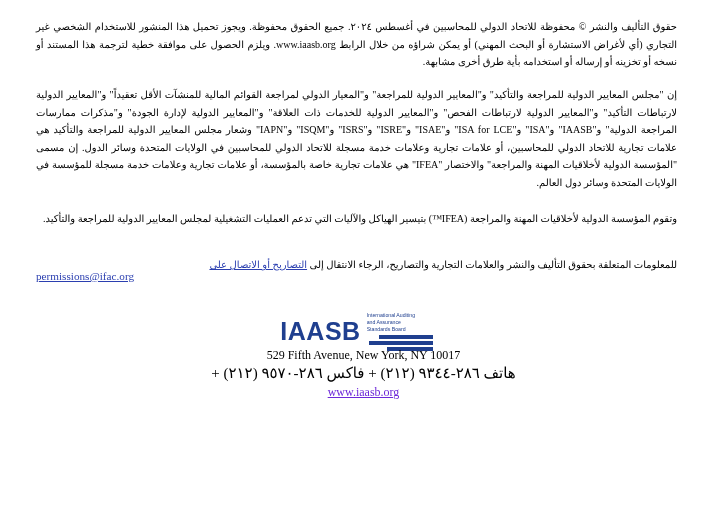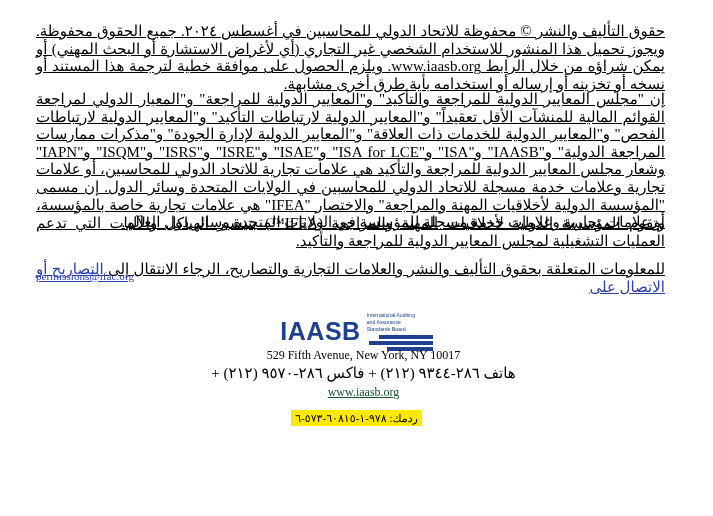--- a/index.html
+++ b/index.html
@@ -15,29 +15,28 @@
     color: #000000;
     overflow: hidden;
   }
   .page {
     position: absolute;
     inset: 0;
     padding: 0;
   }
   .body-text {
     position: absolute;
-    right: 48px;
+    right: 36px;
     left: 36px;
     text-align: justify;
     text-align-last: right;
     direction: rtl;
-    font-size: 15px;
+    font-size: 10px;
     line-height: 17.6px;
     letter-spacing: 0;
-    text-decoration: underline;
   }
   #para-copyright { top: 8px; }
   #para-iaasb-trademarks { top: 76px; }
   #para-ifea { top: 200px; }
   #para-permissions { top: 246px; }
 
   .link {
     color: #2b3fb0;
     text-decoration: underline;
   }
@@ -109,21 +108,21 @@
     left: 0;
     right: 0;
     text-align: center;
     font-size: 12px;
     line-height: 18px;
     padding-left: 14px;
   }
   .addr-line { direction: ltr; }
   .phone-line { direction: rtl; font-size: 15px; }
   .url-line { margin-top: 1px; }
-  .url-line a.link { color: #14532d; }
+  .url-line a.link { color: #6d28d9; }
 
   .isbn-wrap {
     position: absolute;
     top: 410px;
     left: 0;
     right: 0;
     display: flex;
     justify-content: center;
   }
   .isbn {
@@ -168,17 +167,14 @@
   </div>
 
   <div class="addr-block">
     <div class="addr-line">529 Fifth Avenue, New York, NY 10017</div>
     <div class="phone-line">هاتف ٢٨٦-٩٣٤٤ (٢١٢) + فاكس ٢٨٦-٩٥٧٠ (٢١٢) +</div>
     <div class="url-line">
       <a class="link" href="#">www.iaasb.org</a>
     </div>
   </div>
 
-  <div class="isbn-wrap">
-    <span class="isbn">ردمك: ٩٧٨-١-٦٠٨١٥-٥٧٣-٦</span>
-  </div>
 
 </div>
 
 </body></html>

